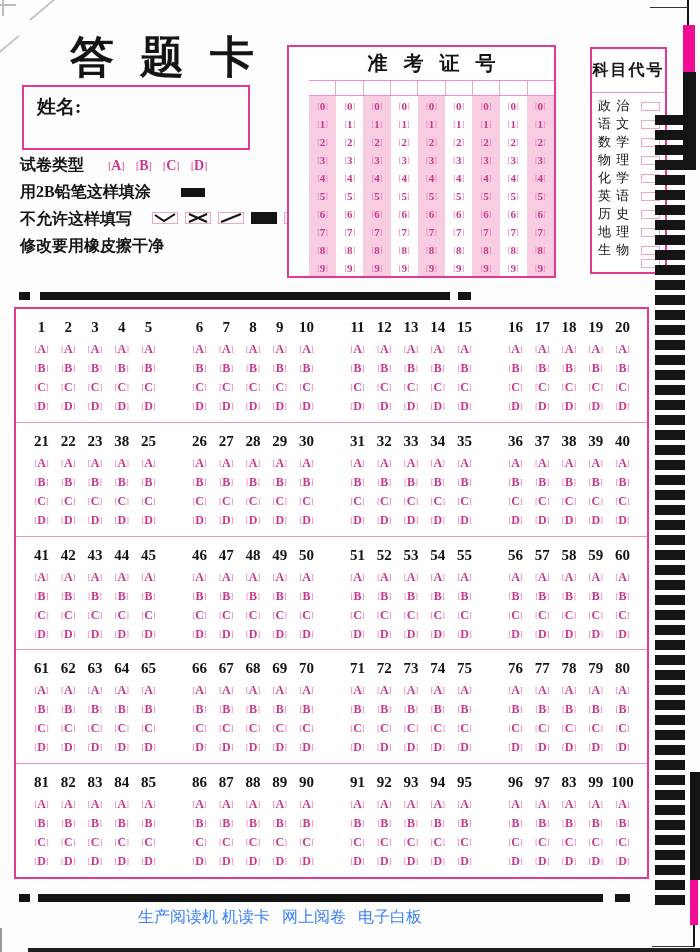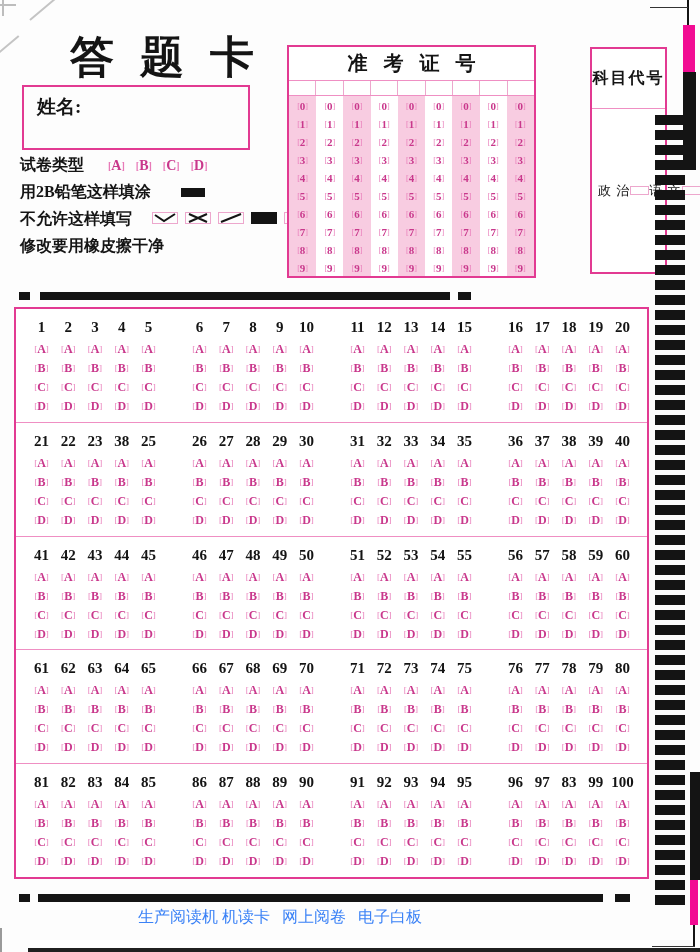--- a/index.html
+++ b/index.html
@@ -20,39 +20,39 @@
   .pt-bubble .bk{font-size:10px;}
   .fill-demo-rect{width:24px;height:9px;background:#141414;margin-left:30px;}
   .wex{width:24px;height:10px;border:1px solid #eda7cd;display:inline-block;
        position:relative;margin-left:7px;}
   .wex:first-of-type{margin-left:20px;}
   .wex.solid{background:#141414;border-color:#141414;}
   .wex-svg{position:absolute;left:0;top:0;width:24px;height:10px;overflow:visible;}
 
   
   .adm-panel{position:absolute;left:287px;top:45px;width:245px;height:229px;
-             border:2px solid #e23a92;display:flex;flex-direction:column;background:#fff;}
+             border:2px solid #e23a92;display:flex;flex-direction:column;background:#fff;padding-left:20px;}
   .adm-title{height:33px;line-height:33px;text-align:center;font-size:20px;font-weight:600;
              letter-spacing:16px;text-indent:16px;border-bottom:1px solid #ef8fc3;}
   .adm-write{height:25px;display:flex;border-bottom:1px solid #ef8fc3;}
   .adm-wcell{flex:1;border-right:1px solid #eda7cd;}
   .adm-wcell:last-child{border-right:none;}
   .adm-grid{flex:1;display:flex;}
   .adm-col{flex:1;display:flex;flex-direction:column;}
   .adm-col.pink{background:#f8cce1;}
   .adm-cell{flex:1;display:flex;align-items:center;justify-content:center;}
   .adm-cell .bl{font-size:11px;}
   .adm-cell .bk{font-size:8px;}
 
   
   .subj-panel{position:absolute;left:566px;top:47px;width:73px;height:223px;
               border:2px solid #e23a92;display:flex;flex-direction:column;background:#fff;margin-left:24px;}
   .subj-title{height:59px;display:flex;align-items:center;justify-content:center;
               font-size:16px;font-weight:600;letter-spacing:2px;border-bottom:1px solid #ef8fc3;}
-  .subj-rows{flex:1;display:flex;padding:4px 5px 4px 6px;}
+  .subj-rows{flex:1;display:flex;flex-direction:column;padding:4px 5px 4px 6px;}
   .subj-row{flex:1;display:flex;align-items:center;}
   .subj-label{font-size:13px;white-space:pre;letter-spacing:1px;}
   .subj-bubble{width:17px;height:7px;border:1px solid #eda7cd;margin-left:auto;display:inline-block;}
   .subj-row.extra{justify-content:flex-end;}
 
   
   .bar{position:absolute;height:8px;background:#141414;}
   #tb-sq{left:19px;top:292px;width:11px;}
   #tb-main{left:40px;top:292px;width:410px;}
   #tb-dash{left:458px;top:292px;width:13px;}

